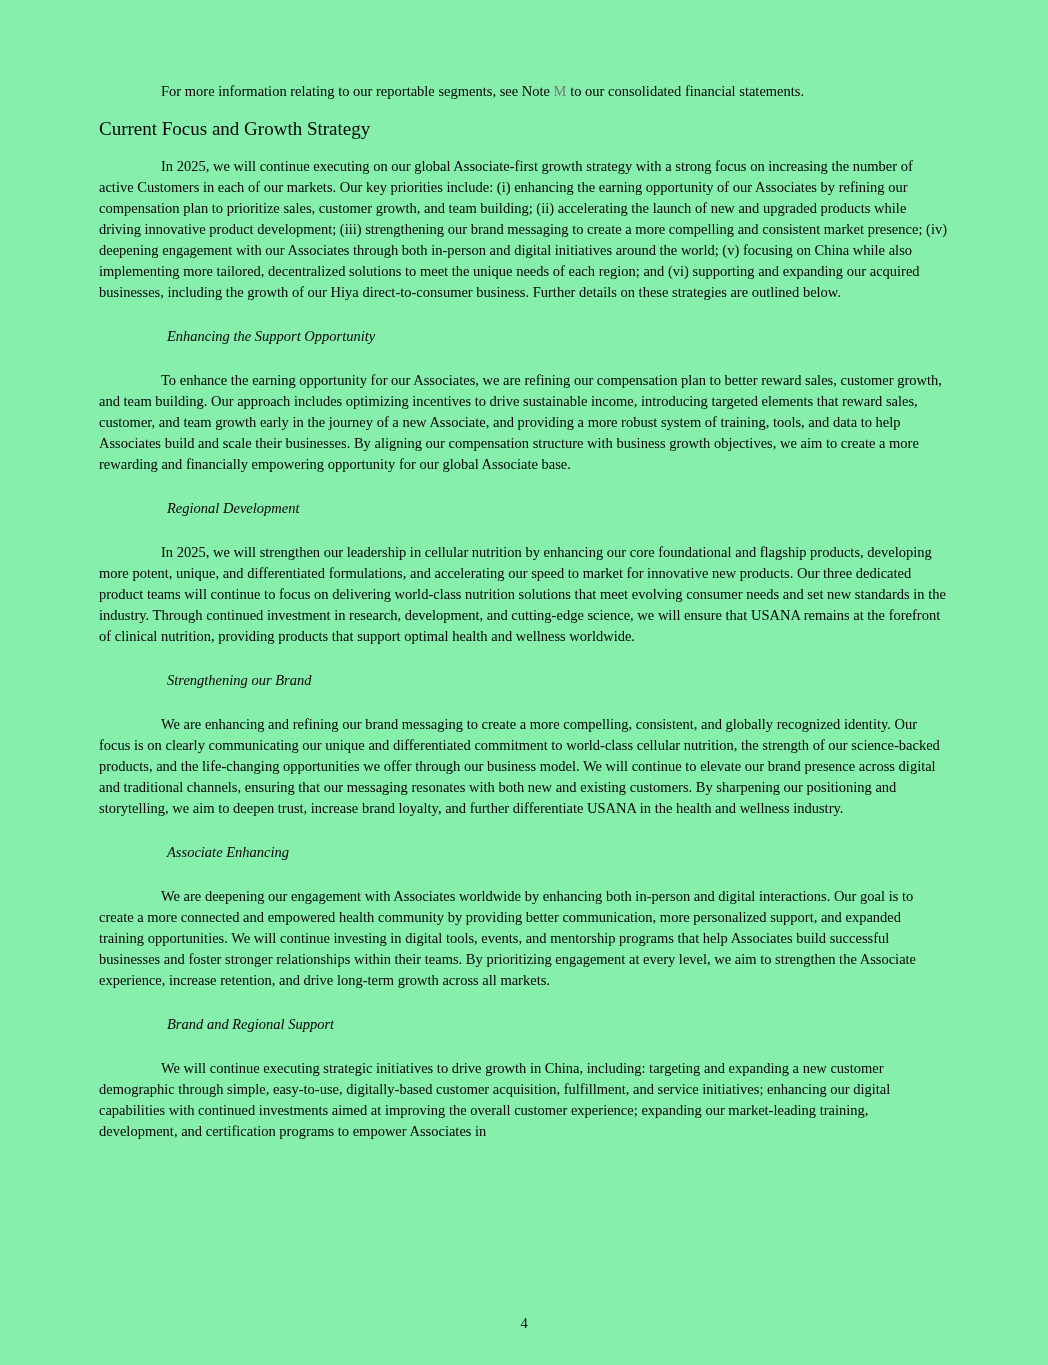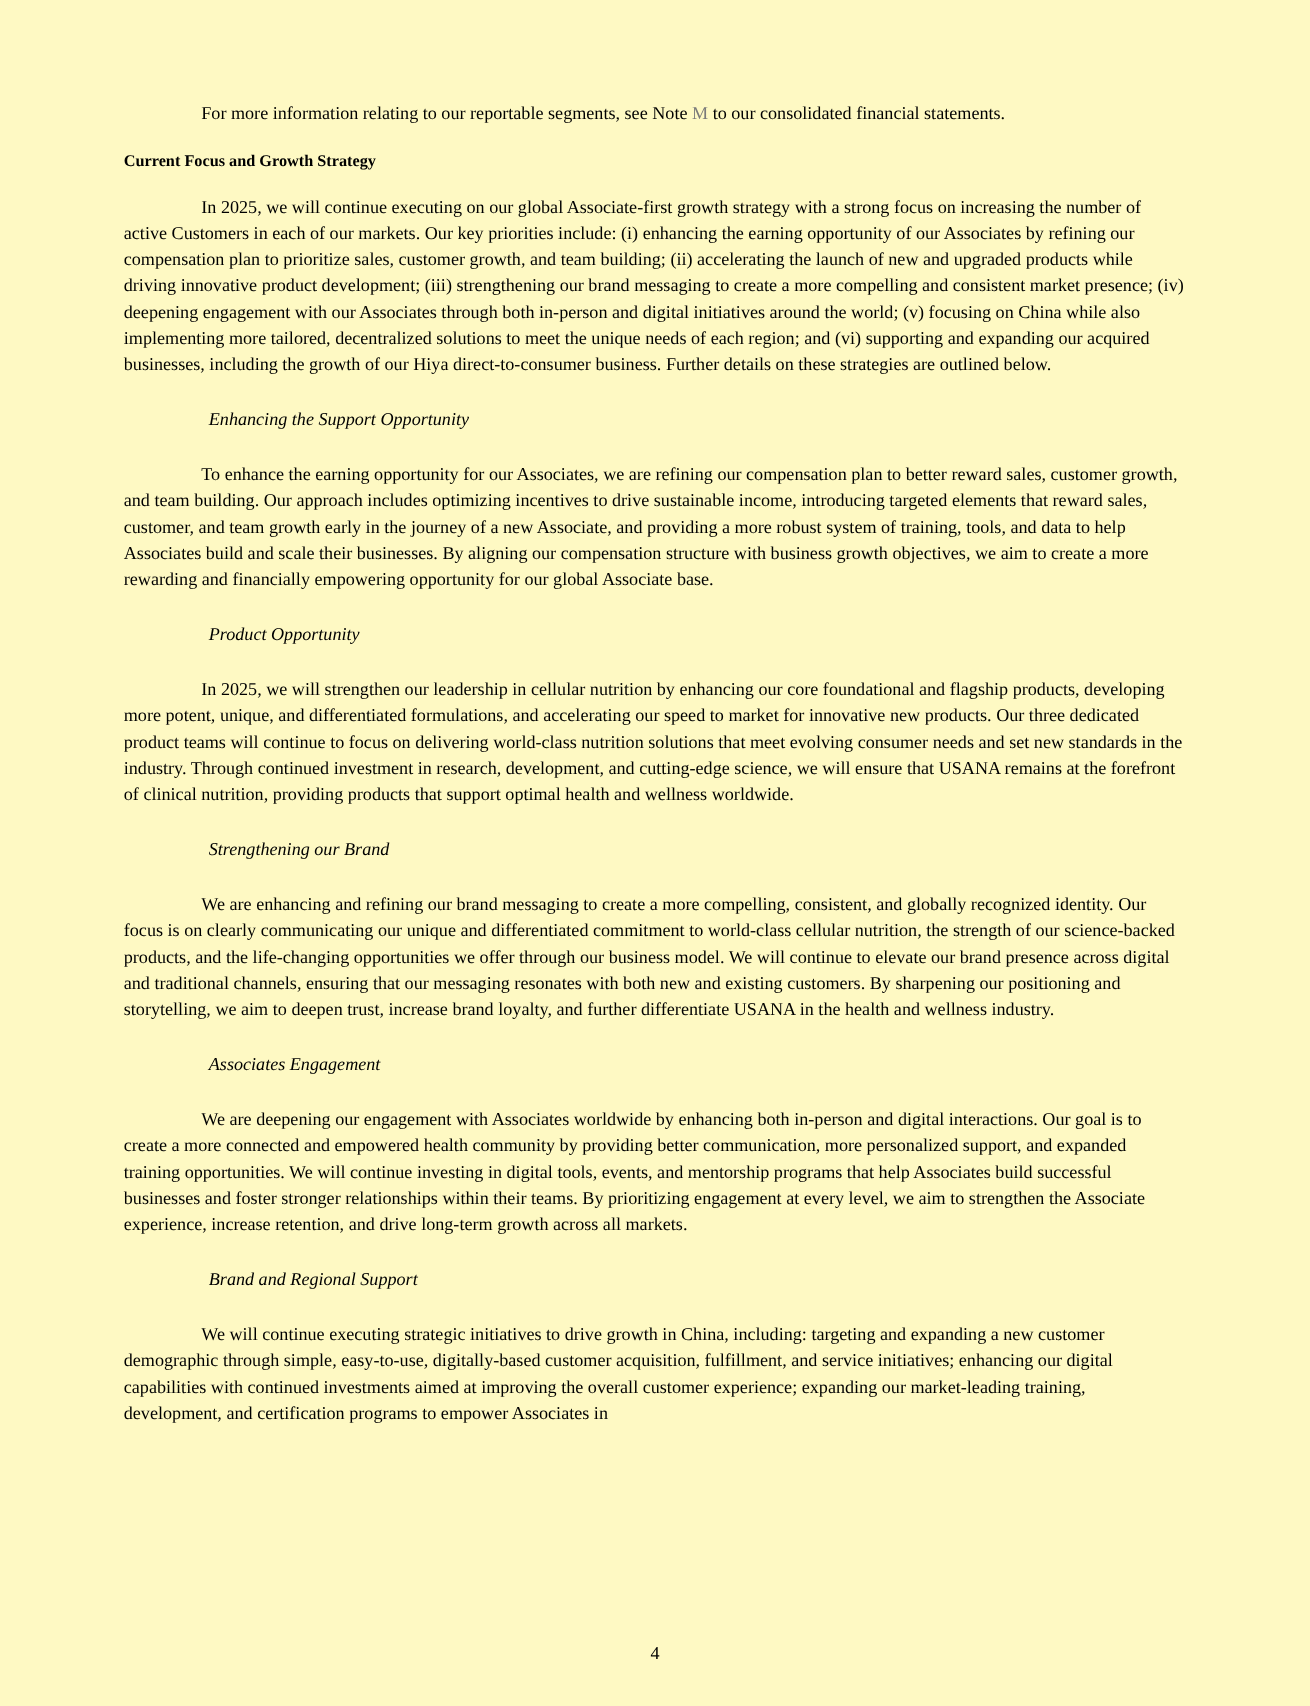--- a/index.html
+++ b/index.html
@@ -4,41 +4,41 @@
 <style>
   html, body {
     margin: 0;
     padding: 0;
     background: #ffffff;
   }
   .page {
     position: relative;
     width: 1048px;
     height: 1365px;
-    background: #fef9c3;
+    background: #86efac;
     font-family: "Liberation Serif", serif;
     font-size: 14.5px;
     line-height: 21px;
     color: #000000;
     overflow: hidden;
   }
   .content {
     position: absolute;
     left: 99px;
     top: 81px;
     width: 850px;
     text-align: left;
   }
   .intro {
     margin: 0 0 16px 0;
     text-indent: 62px;
   }
   .heading {
-    font-size: 13px;
-    font-weight: bold;
+    font-size: 19px;
+    font-weight: normal;
     margin: 0 0 16px 0;
     text-indent: 0;
   }
   .para {
     margin: 17px 0 23px 0;
     text-indent: 62px;
   }
   .sub {
     font-size: 14.5px;
     font-weight: normal;
@@ -70,29 +70,29 @@
     <p class="intro"><span>For more information relating to our reportable segments, see Note </span><a class="note-link">M</a><span> to our consolidated financial statements.</span></p>
 
     <h1 class="heading">Current Focus and Growth Strategy</h1>
 
     <p class="para">In 2025, we will continue executing on our global Associate-first growth strategy with a strong focus on increasing the number of active Customers in each of our markets. Our key priorities include: (i) enhancing the earning opportunity of our Associates by refining our compensation plan to prioritize sales, customer growth, and team building; (ii) accelerating the launch of new and upgraded products while driving innovative product development; (iii) strengthening our brand messaging to create a more compelling and consistent market presence; (iv) deepening engagement with our Associates through both in-person and digital initiatives around the world; (v) focusing on China while also implementing more tailored, decentralized solutions to meet the unique needs of each region; and (vi) supporting and expanding our acquired businesses, including the growth of our Hiya direct-to-consumer business. Further details on these strategies are outlined below.</p>
 
     <h2 class="sub">Enhancing the Support Opportunity</h2>
 
     <p class="para">To enhance the earning opportunity for our Associates, we are refining our compensation plan to better reward sales, customer growth, and team building. Our approach includes optimizing incentives to drive sustainable income, introducing targeted elements that reward sales, customer, and team growth early in the journey of a new Associate, and providing a more robust system of training, tools, and data to help Associates build and scale their businesses. By aligning our compensation structure with business growth objectives, we aim to create a more rewarding and financially empowering opportunity for our global Associate base.</p>
 
-    <h2 class="sub">Product Opportunity</h2>
+    <h2 class="sub">Regional Development</h2>
 
     <p class="para">In 2025, we will strengthen our leadership in cellular nutrition by enhancing our core foundational and flagship products, developing more potent, unique, and differentiated formulations, and accelerating our speed to market for innovative new products. Our three dedicated product teams will continue to focus on delivering world-class nutrition solutions that meet evolving consumer needs and set new standards in the industry. Through continued investment in research, development, and cutting-edge science, we will ensure that USANA remains at the forefront of clinical nutrition, providing products that support optimal health and wellness worldwide.</p>
 
     <h2 class="sub">Strengthening our Brand</h2>
 
     <p class="para">We are enhancing and refining our brand messaging to create a more compelling, consistent, and globally recognized identity. Our focus is on clearly communicating our unique and differentiated commitment to world-class cellular nutrition, the strength of our science-backed products, and the life-changing opportunities we offer through our business model. We will continue to elevate our brand presence across digital and traditional channels, ensuring that our messaging resonates with both new and existing customers. By sharpening our positioning and storytelling, we aim to deepen trust, increase brand loyalty, and further differentiate USANA in the health and wellness industry.</p>
 
-    <h2 class="sub">Associates Engagement</h2>
+    <h2 class="sub">Associate Enhancing</h2>
 
     <p class="para">We are deepening our engagement with Associates worldwide by enhancing both in-person and digital interactions. Our goal is to create a more connected and empowered health community by providing better communication, more personalized support, and expanded training opportunities. We will continue investing in digital tools, events, and mentorship programs that help Associates build successful businesses and foster stronger relationships within their teams. By prioritizing engagement at every level, we aim to strengthen the Associate experience, increase retention, and drive long-term growth across all markets.</p>
 
     <h2 class="sub">Brand and Regional Support</h2>
 
     <p class="para">We will continue executing strategic initiatives to drive growth in China, including: targeting and expanding a new customer demographic through simple, easy-to-use, digitally-based customer acquisition, fulfillment, and service initiatives; enhancing our digital capabilities with continued investments aimed at improving the overall customer experience; expanding our market-leading training, development, and certification programs to empower Associates in</p>
 
   </div>
 
   <div class="footer">4</div>

